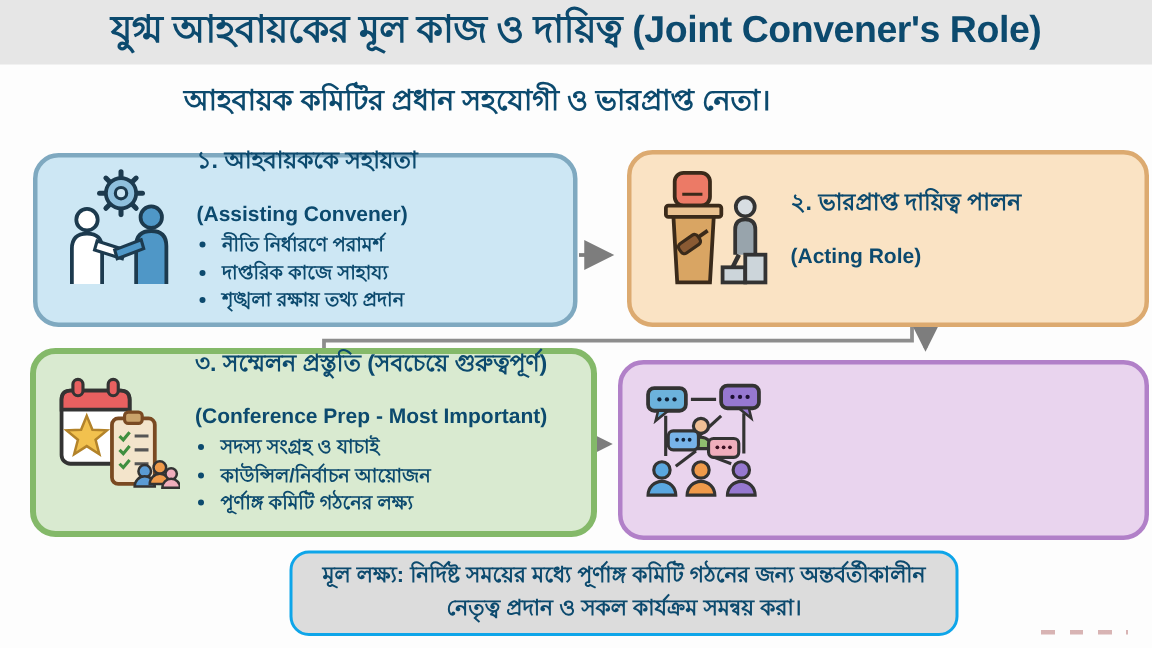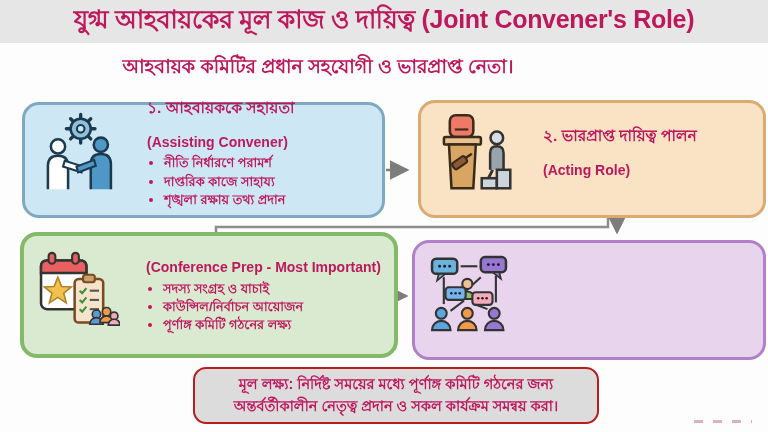--- a/index.html
+++ b/index.html
@@ -1,49 +1,49 @@
 <!DOCTYPE html>
 <html><head>
 <meta charset="utf-8">
 <style>
   html,body{margin:0;padding:0;background:#ffffff;}
   .canvas{
     position:relative;width:768px;height:432px;overflow:hidden;
     background:#fdfdfd;
     font-family:"Liberation Sans","DejaVu Sans",sans-serif;
-    color:#be185d;
+    color:#0c4a6e;
   }
   .title-band{
     position:absolute;left:0;top:0;width:768px;height:43px;
     background:#e6e6e6;display:flex;align-items:center;justify-content:center;
   }
   .title-band h1{
     margin:0;font-size:25px;font-weight:800;letter-spacing:-.3px;white-space:nowrap;
   }
   .subtitle{
     position:absolute;left:0;top:52px;width:636px;text-align:center;
     font-size:19px;font-weight:700;
   }
   .connectors{position:absolute;left:0;top:0;z-index:1;}
   .card{
     position:absolute;z-index:2;border-style:solid;border-width:3px;border-radius:17px;
-    display:flex;align-items:center;gap:22px;padding:8px 10px 20px 8px;box-sizing:border-box;
+    display:flex;align-items:center;gap:6px;padding:8px 10px 20px 8px;box-sizing:border-box;
   }
   .card.c3{border-width:4px;}
   .icon-box{flex:0 0 92px;display:flex;align-items:center;justify-content:center;}
   .icon-box svg{width:84px;height:84px;}
   .card-text{flex:1;min-width:0;}
   .card-title-bn{font-size:15.5px;font-weight:800;line-height:1.2;}
   .card-title-en{font-size:14px;font-weight:800;line-height:1.2;margin-top:16px;}
   .card ul{margin:4px 0 0 0;padding-left:17px;}
   .card li{font-size:12.8px;font-weight:600;line-height:1.42;}
   .card.c2 ul{margin-top:9px;}
   .goal-box{
-    position:absolute;left:193px;top:367px;width:406px;height:57px;z-index:2;
-    background:#dcdcdc;border:2px solid #b91c1c;border-radius:13px;
+    position:absolute;left:193px;top:367px;width:446px;height:57px;z-index:2;
+    background:#dcdcdc;border:2px solid #0ea5e9;border-radius:13px;
     display:flex;align-items:center;justify-content:center;text-align:center;
     box-sizing:border-box;padding:4px 12px;
   }
   .goal-box .goal-text{font-size:14.5px;font-weight:700;line-height:1.45;}
   .goal-box .goal-label{font-weight:800;}
   .watermark{
     position:absolute;left:694px;top:420px;width:58px;height:3px;z-index:3;
     background:repeating-linear-gradient(90deg,rgba(160,70,70,.4) 0 9px,transparent 9px 19px);
   }
 </style>
@@ -145,20 +145,21 @@
         </g>
         <circle cx="72" cy="80" r="5" fill="#5a9bd4" stroke="#333" stroke-width="2"></circle>
         <path d="M64 92 a8 8 0 0 1 16 0 Z" fill="#5a9bd4" stroke="#333" stroke-width="2"></path>
         <circle cx="84" cy="77" r="5" fill="#ef9a4a" stroke="#333" stroke-width="2"></circle>
         <path d="M76 90 a8 8 0 0 1 16 0 Z" fill="#ef9a4a" stroke="#333" stroke-width="2"></path>
         <circle cx="93" cy="82" r="4.5" fill="#f0aebc" stroke="#333" stroke-width="2"></circle>
         <path d="M86 93 a7 7 0 0 1 14 0 Z" fill="#f0aebc" stroke="#333" stroke-width="2"></path>
       </svg>
     </div>
     <div class="card-text">
+      <div class="card-title-bn">৩. সম্মেলন প্রস্তুতি (সবচেয়ে গুরুত্বপূর্ণ)</div>
       <div class="card-title-en">(Conference Prep - Most Important)</div>
       <ul>
         <li>সদস্য সংগ্রহ ও যাচাই</li>
         <li>কাউন্সিল/নির্বাচন আয়োজন</li>
         <li>পূর্ণাঙ্গ কমিটি গঠনের লক্ষ্য</li>
       </ul>
     </div>
   </section>
 
   <section class="card c4" style="left: 412px; top: 240px; width: 354px; height: 120px; background: rgb(233, 212, 238); border-color: rgb(177, 128, 200);">

